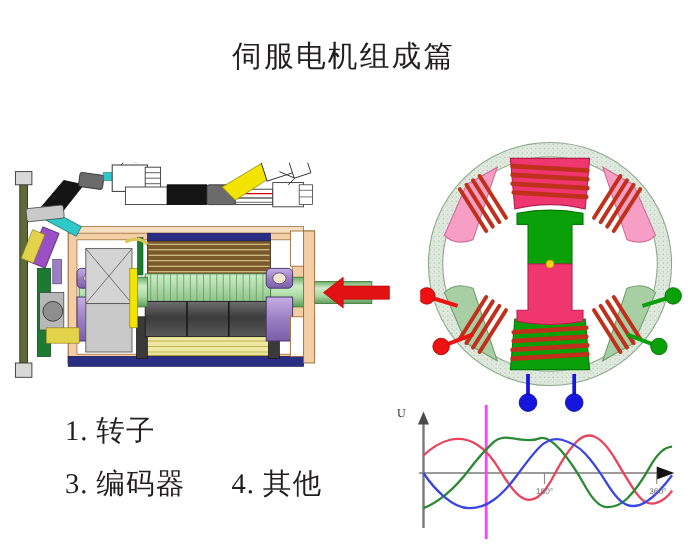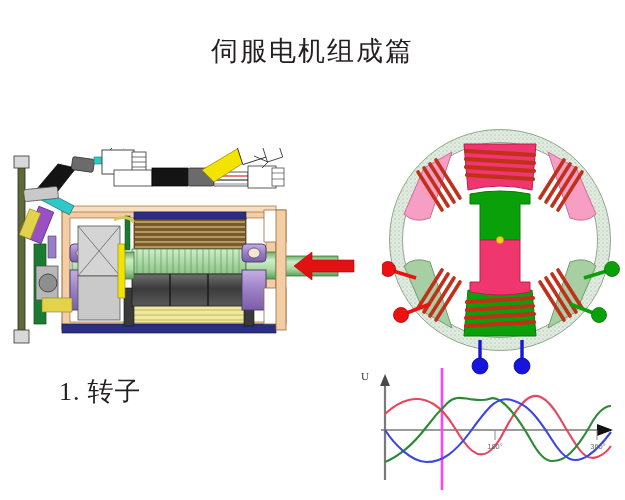--- a/index.html
+++ b/index.html
@@ -416,15 +416,23 @@
       <text x="243" y="81" font-family="Liberation Sans, sans-serif" font-size="7.5" fill="#6a6a6a" text-anchor="middle">360°</text>
     </svg>
   </div>
 
   <div id="bullets">
     <div class="bullet-row">
       <div class="bullet-item col1">
         <span class="bnum">1.</span><span>转子</span>
       </div>
     </div>
+    <div class="bullet-row">
+      <div class="bullet-item col1">
+        <span class="bnum">3.</span><span>编码器</span>
+      </div>
+      <div class="bullet-item col2">
+        <span class="bnum">4.</span><span>其他</span>
+      </div>
+    </div>
   </div>
 
 </div>
 
 </body></html>

